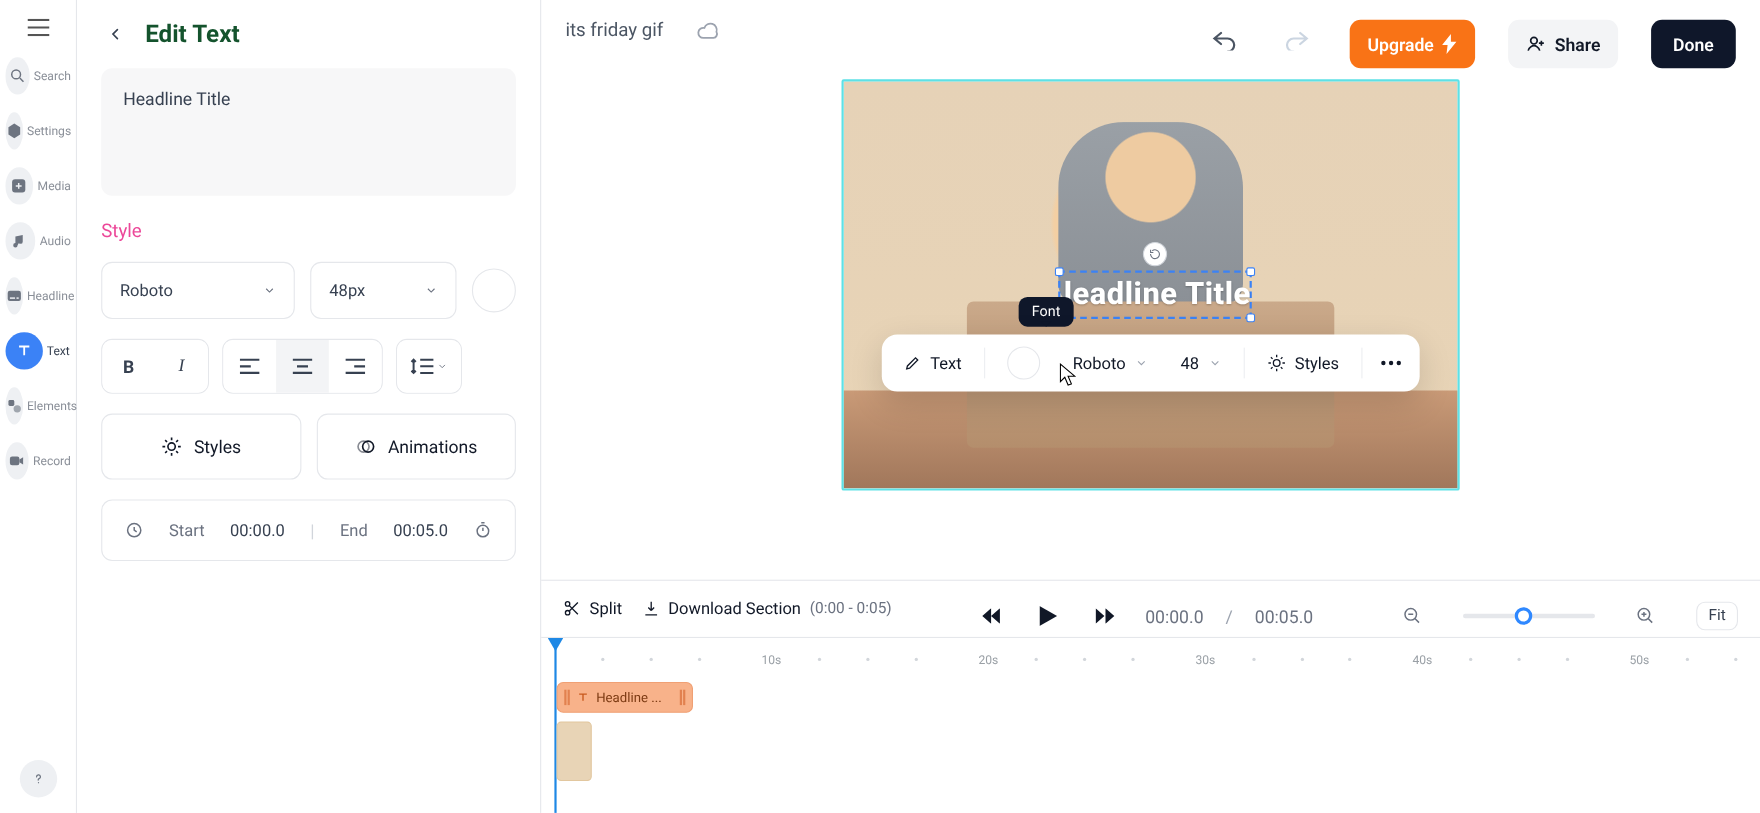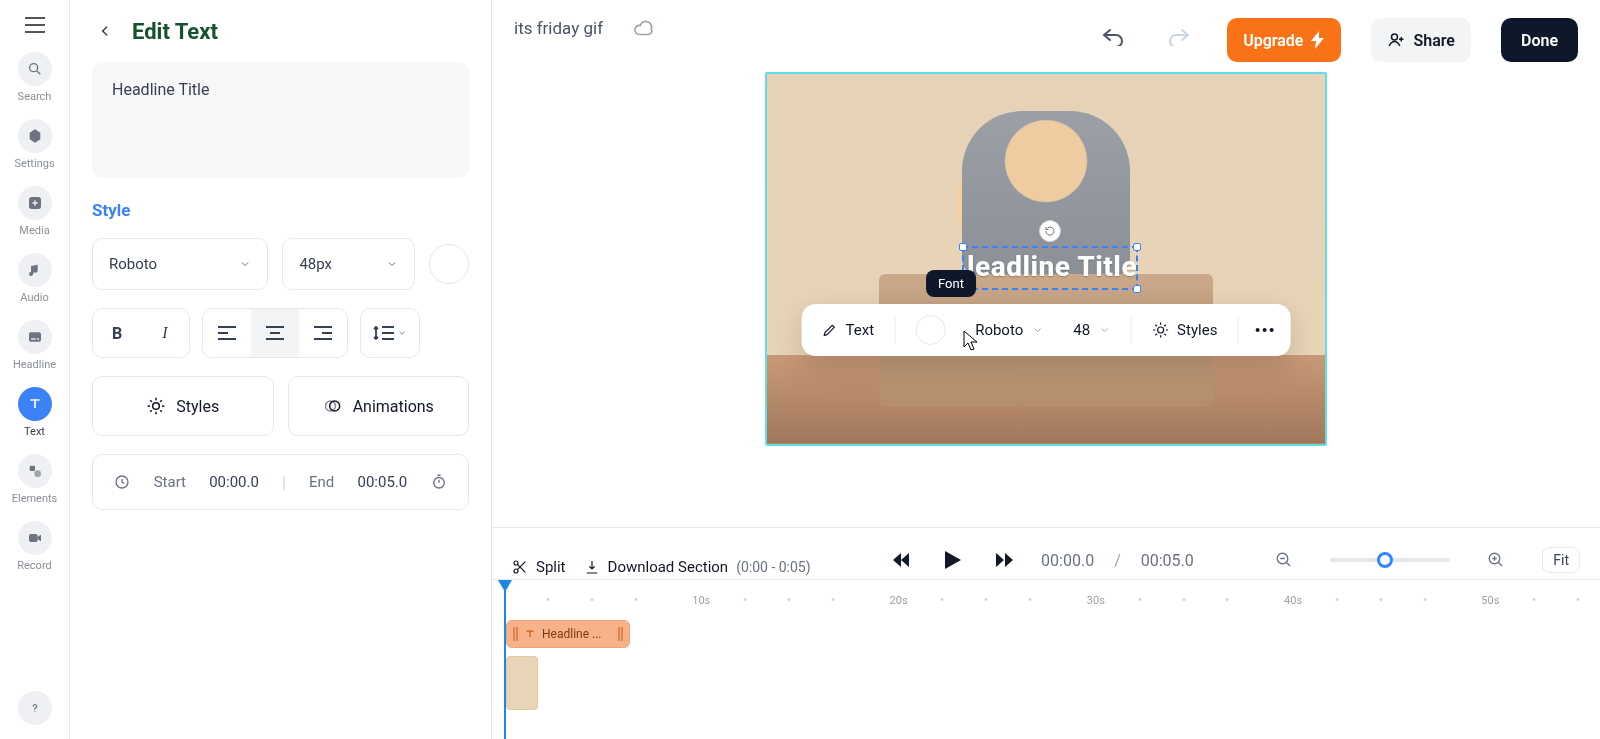--- a/index.html
+++ b/index.html
@@ -14,33 +14,33 @@
     --orange:#f97316;
     --dark:#0f172a;
     --track-orange:#f8b28a;
   }
   *{box-sizing:border-box;font-family:-apple-system,Segoe UI,Roboto,Arial,sans-serif}
   body{margin:0;background:#fff;color:var(--text);overflow:hidden}
   .app{display:flex;height:739px;width:1600px;position:relative}
   
   .rail{width:70px;background:#fff;border-right:1px solid var(--border);display:flex;flex-direction:column;align-items:center;padding-top:8px;gap:4px}
   .rail .ham{width:34px;height:34px;display:flex;align-items:center;justify-content:center;color:#555;cursor:pointer}
-  .rail-item{width:60px;display:flex;flex-direction:column;align-items:center;gap:4px;color:#8a8f98;font-size:11px;padding:6px 0;cursor:pointer}
+  .rail-item{width:60px;display:flex;flex-direction:row;align-items:center;gap:4px;color:#8a8f98;font-size:11px;padding:6px 0;cursor:pointer}
   .rail-item .ic{width:34px;height:34px;border-radius:50%;display:flex;align-items:center;justify-content:center;background:#eef0f3;color:#6d7480}
   .rail-item.active .ic{background:var(--blue);color:#fff}
   .rail-item.active{color:#374151}
   .rail .spacer{flex:1}
   .rail .help{width:34px;height:34px;border-radius:50%;background:#eef0f3;color:#6d7480;display:flex;align-items:center;justify-content:center;margin-bottom:14px;cursor:pointer}
   
   .side{width:422px;border-right:1px solid var(--border);display:flex;flex-direction:column;padding:18px 22px 0 22px;gap:18px;position:relative}
   .side-header{display:flex;align-items:center;gap:14px}
   .back{width:26px;height:26px;display:flex;align-items:center;justify-content:center;color:#374151;cursor:pointer}
   .side-title{font-size:22px;font-weight:700;color:#14532d}
   .textbox{background:#f7f7f8;border-radius:10px;min-height:116px;padding:18px 20px;color:#374151;font-size:16px}
-  .section-title{font-size:17px;font-weight:700;color:#3b82f6;margin-top:4px}
+  .section-title{font-size:17px;font-weight:400;color:#ec4899;margin-top:4px}
   .row{display:flex;gap:14px;align-items:center}
   .select{flex:1;border:1px solid var(--border);border-radius:10px;height:52px;display:flex;align-items:center;justify-content:space-between;padding:0 16px;color:#374151;font-size:15px;cursor:pointer;background:#fff}
   .chip{width:40px;height:40px;border-radius:50%;border:1px solid var(--border);background:#fff}
   .formatbar{display:flex;gap:12px}
   .group{display:flex;border:1px solid var(--border);border-radius:10px;overflow:hidden}
   .gbtn{width:48px;height:48px;display:flex;align-items:center;justify-content:center;color:#374151;background:#fff;cursor:pointer}
   .gbtn.sel{background:#f3f4f6}
   .big{flex:1;border:1px solid var(--border);border-radius:10px;height:60px;display:flex;align-items:center;justify-content:center;gap:10px;font-size:16px;color:#111827;cursor:pointer;background:#fff}
   .timing{border:1px solid var(--border);border-radius:10px;height:56px;display:flex;align-items:center;justify-content:space-around;gap:12px;padding:0 14px;color:#374151}
   .timing .lbl{color:#6b7280;font-size:15px}
@@ -76,21 +76,21 @@
   .headline{position:absolute;left:200px;top:176px;color:#fff;font-size:28px;font-weight:800;letter-spacing:.5px;text-shadow:0 1px 2px rgba(0,0,0,.25);white-space:nowrap}
   
   .float{position:absolute;left:50%;transform:translateX(-50%);top:304px;background:#fff;border-radius:14px;box-shadow:0 10px 30px rgba(0,0,0,.15);display:flex;align-items:center;padding:6px;gap:2px}
   .fbtn{height:40px;padding:0 14px;display:flex;align-items:center;gap:8px;color:#111827;border-radius:10px;cursor:pointer;font-size:15px}
   .fcolor{width:30px;height:30px;border-radius:50%;border:1px solid #e5e7eb;background:#fff}
   .fd{color:#9ca3af}
   .fdiv{width:1px;height:28px;background:#eceef1;margin:0 4px}
   .tooltip{position:absolute;background:#0f172a;color:#fff;font-size:13px;padding:6px 12px;border-radius:8px;transform:translate(-50%,0)}
   .tooltip::after{content:"";position:absolute;left:50%;bottom:-5px;transform:translateX(-50%);border:5px solid transparent;border-top-color:#0f172a}
   
-  .transportbar{height:52px;border-top:1px solid var(--border);display:flex;align-items:flex-end;padding:3px 20px;gap:18px;color:#374151}
+  .transportbar{height:52px;border-top:1px solid var(--border);display:flex;align-items:flex-start;padding:16px 20px;gap:18px;color:#374151}
   .transportbar .left{display:flex;align-items:center;gap:18px}
   .transportbar .mid{flex:1;display:flex;align-items:center;justify-content:center;gap:20px}
   .transportbar .right{display:flex;align-items:center;gap:30px}
   .sm{color:#6b7280;font-size:14px}
   .playbtn{width:32px;height:32px;display:flex;align-items:center;justify-content:center;color:#111827;cursor:pointer}
   .zoom-slider{width:120px;height:4px;background:#e5e7eb;border-radius:4px;position:relative}
   .zoom-slider .thumb{position:absolute;left:46%;top:50%;transform:translate(-50%,-50%);width:16px;height:16px;background:#fff;border:3px solid #2f88ff;border-radius:50%}
   .fit{border:1px solid var(--border);border-radius:8px;padding:4px 10px;font-size:14px;color:#374151;cursor:pointer}
   .linkbtn{display:flex;align-items:center;gap:8px;color:#111827;font-size:15px;cursor:pointer}
   

